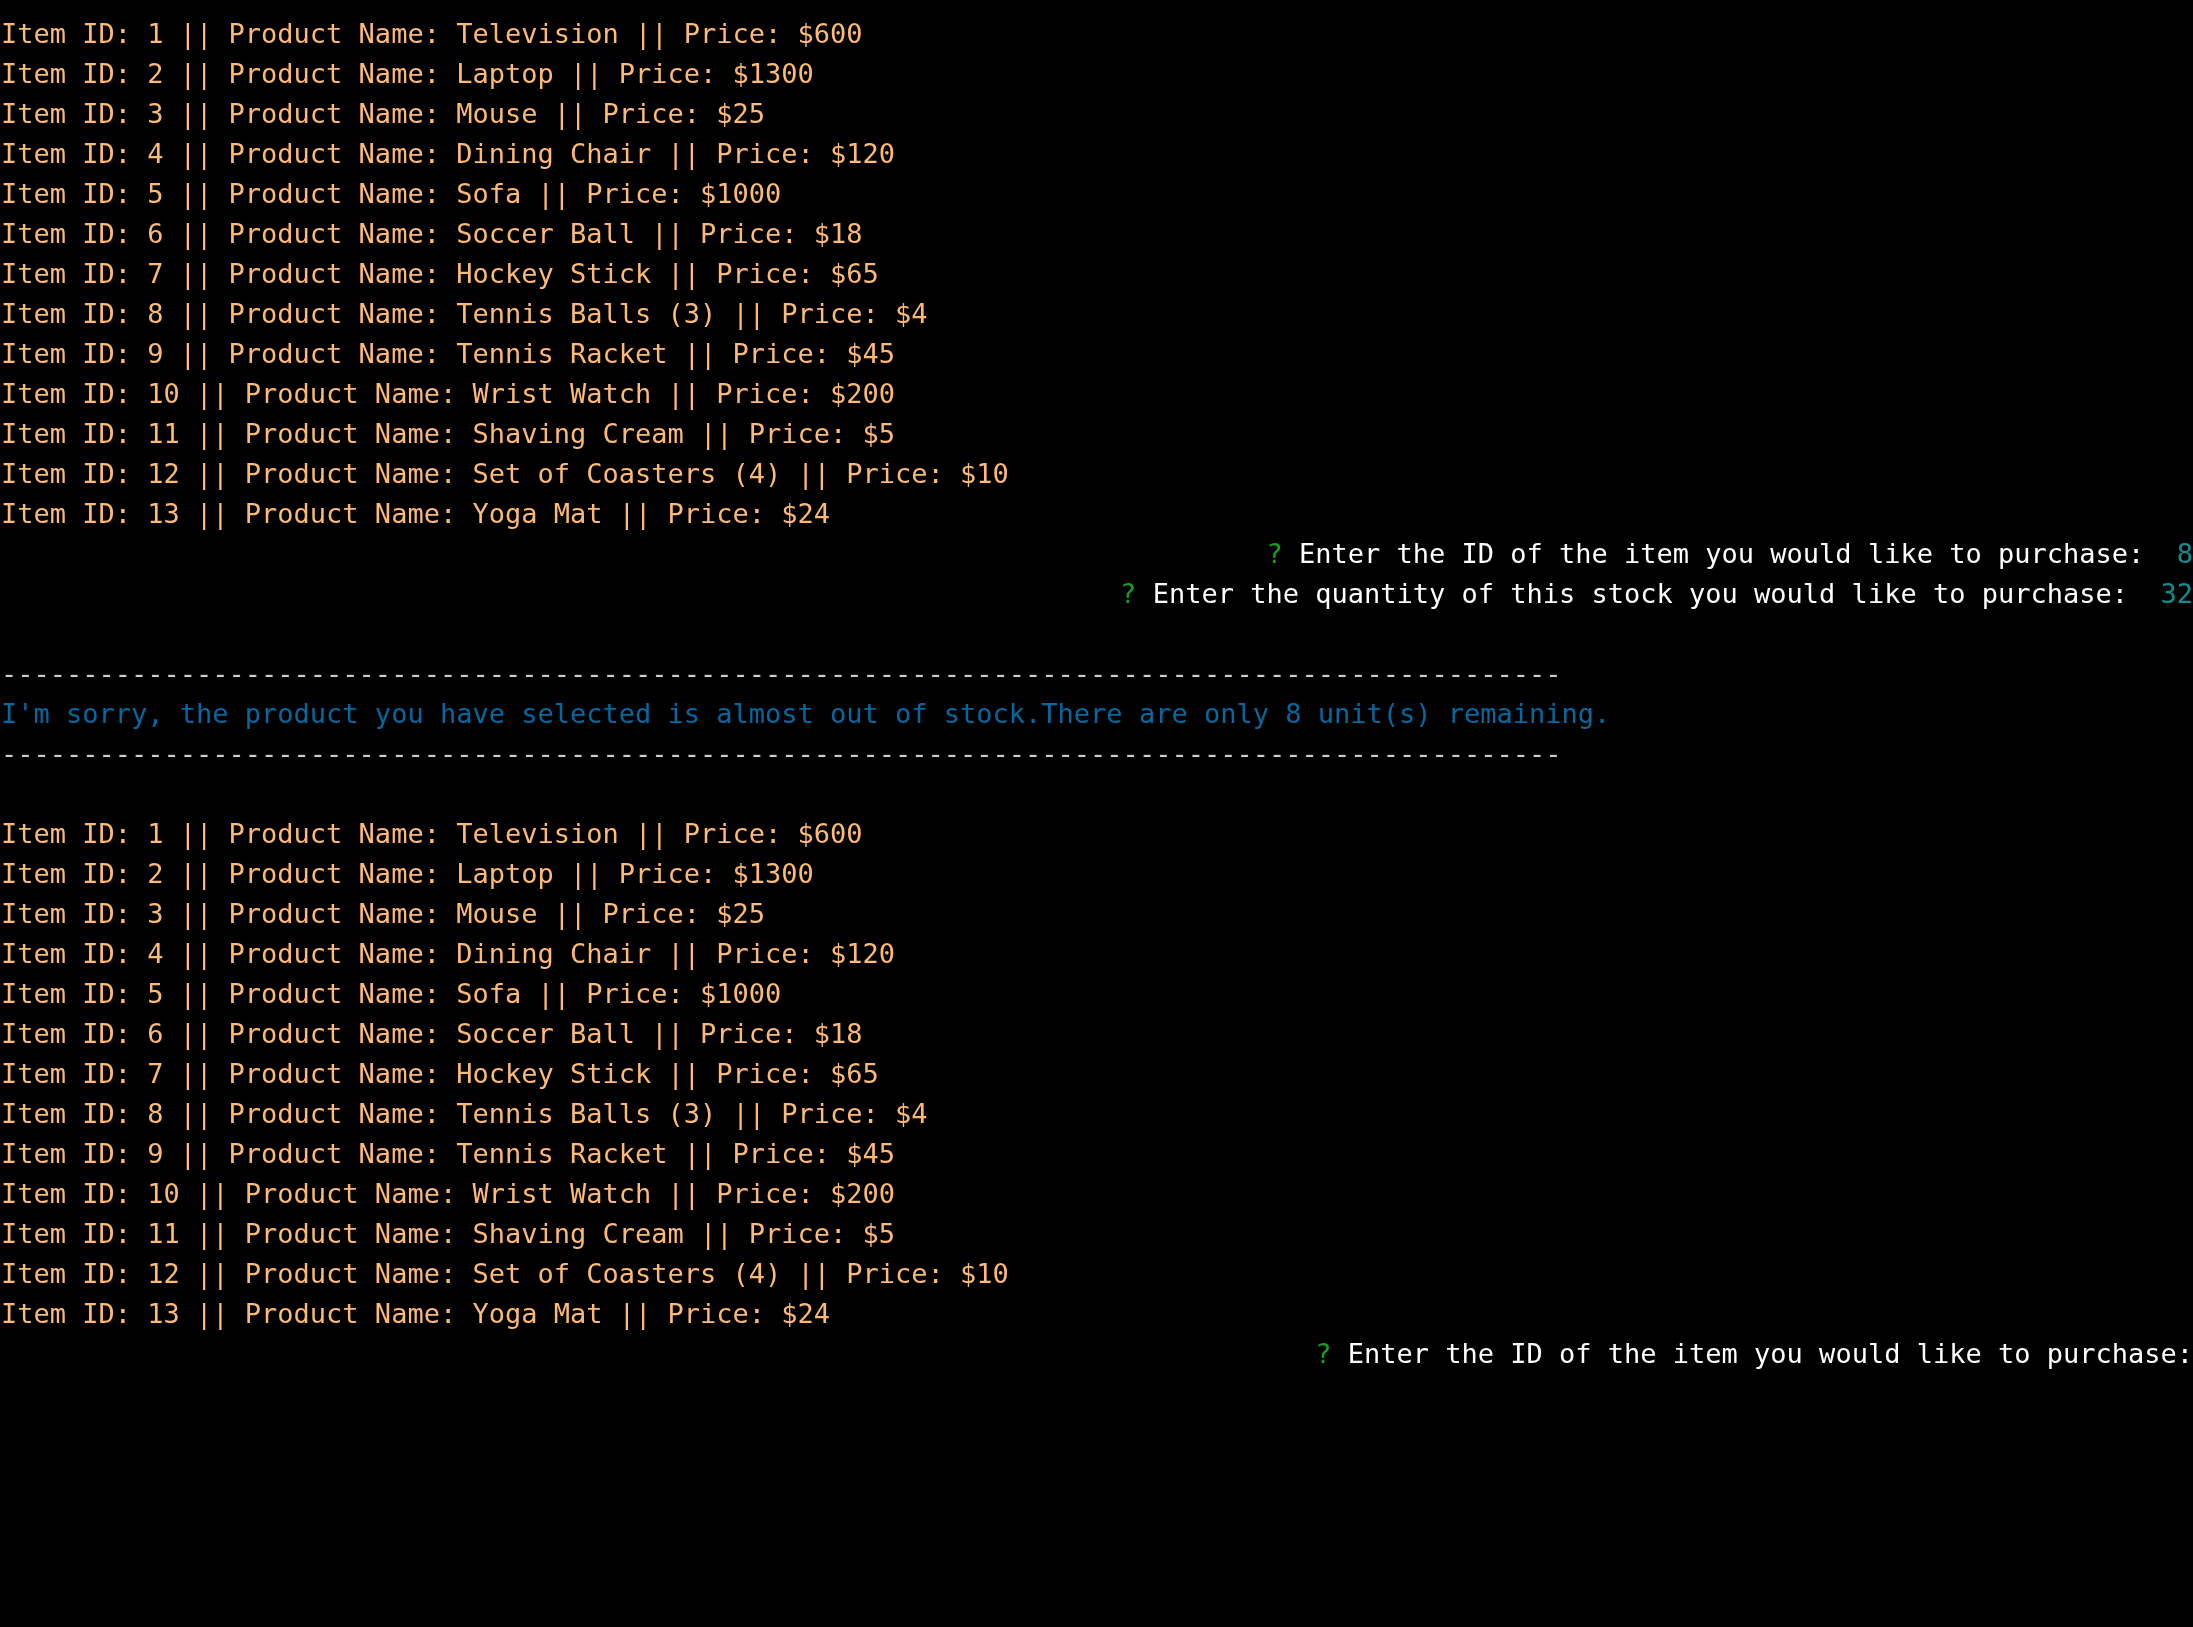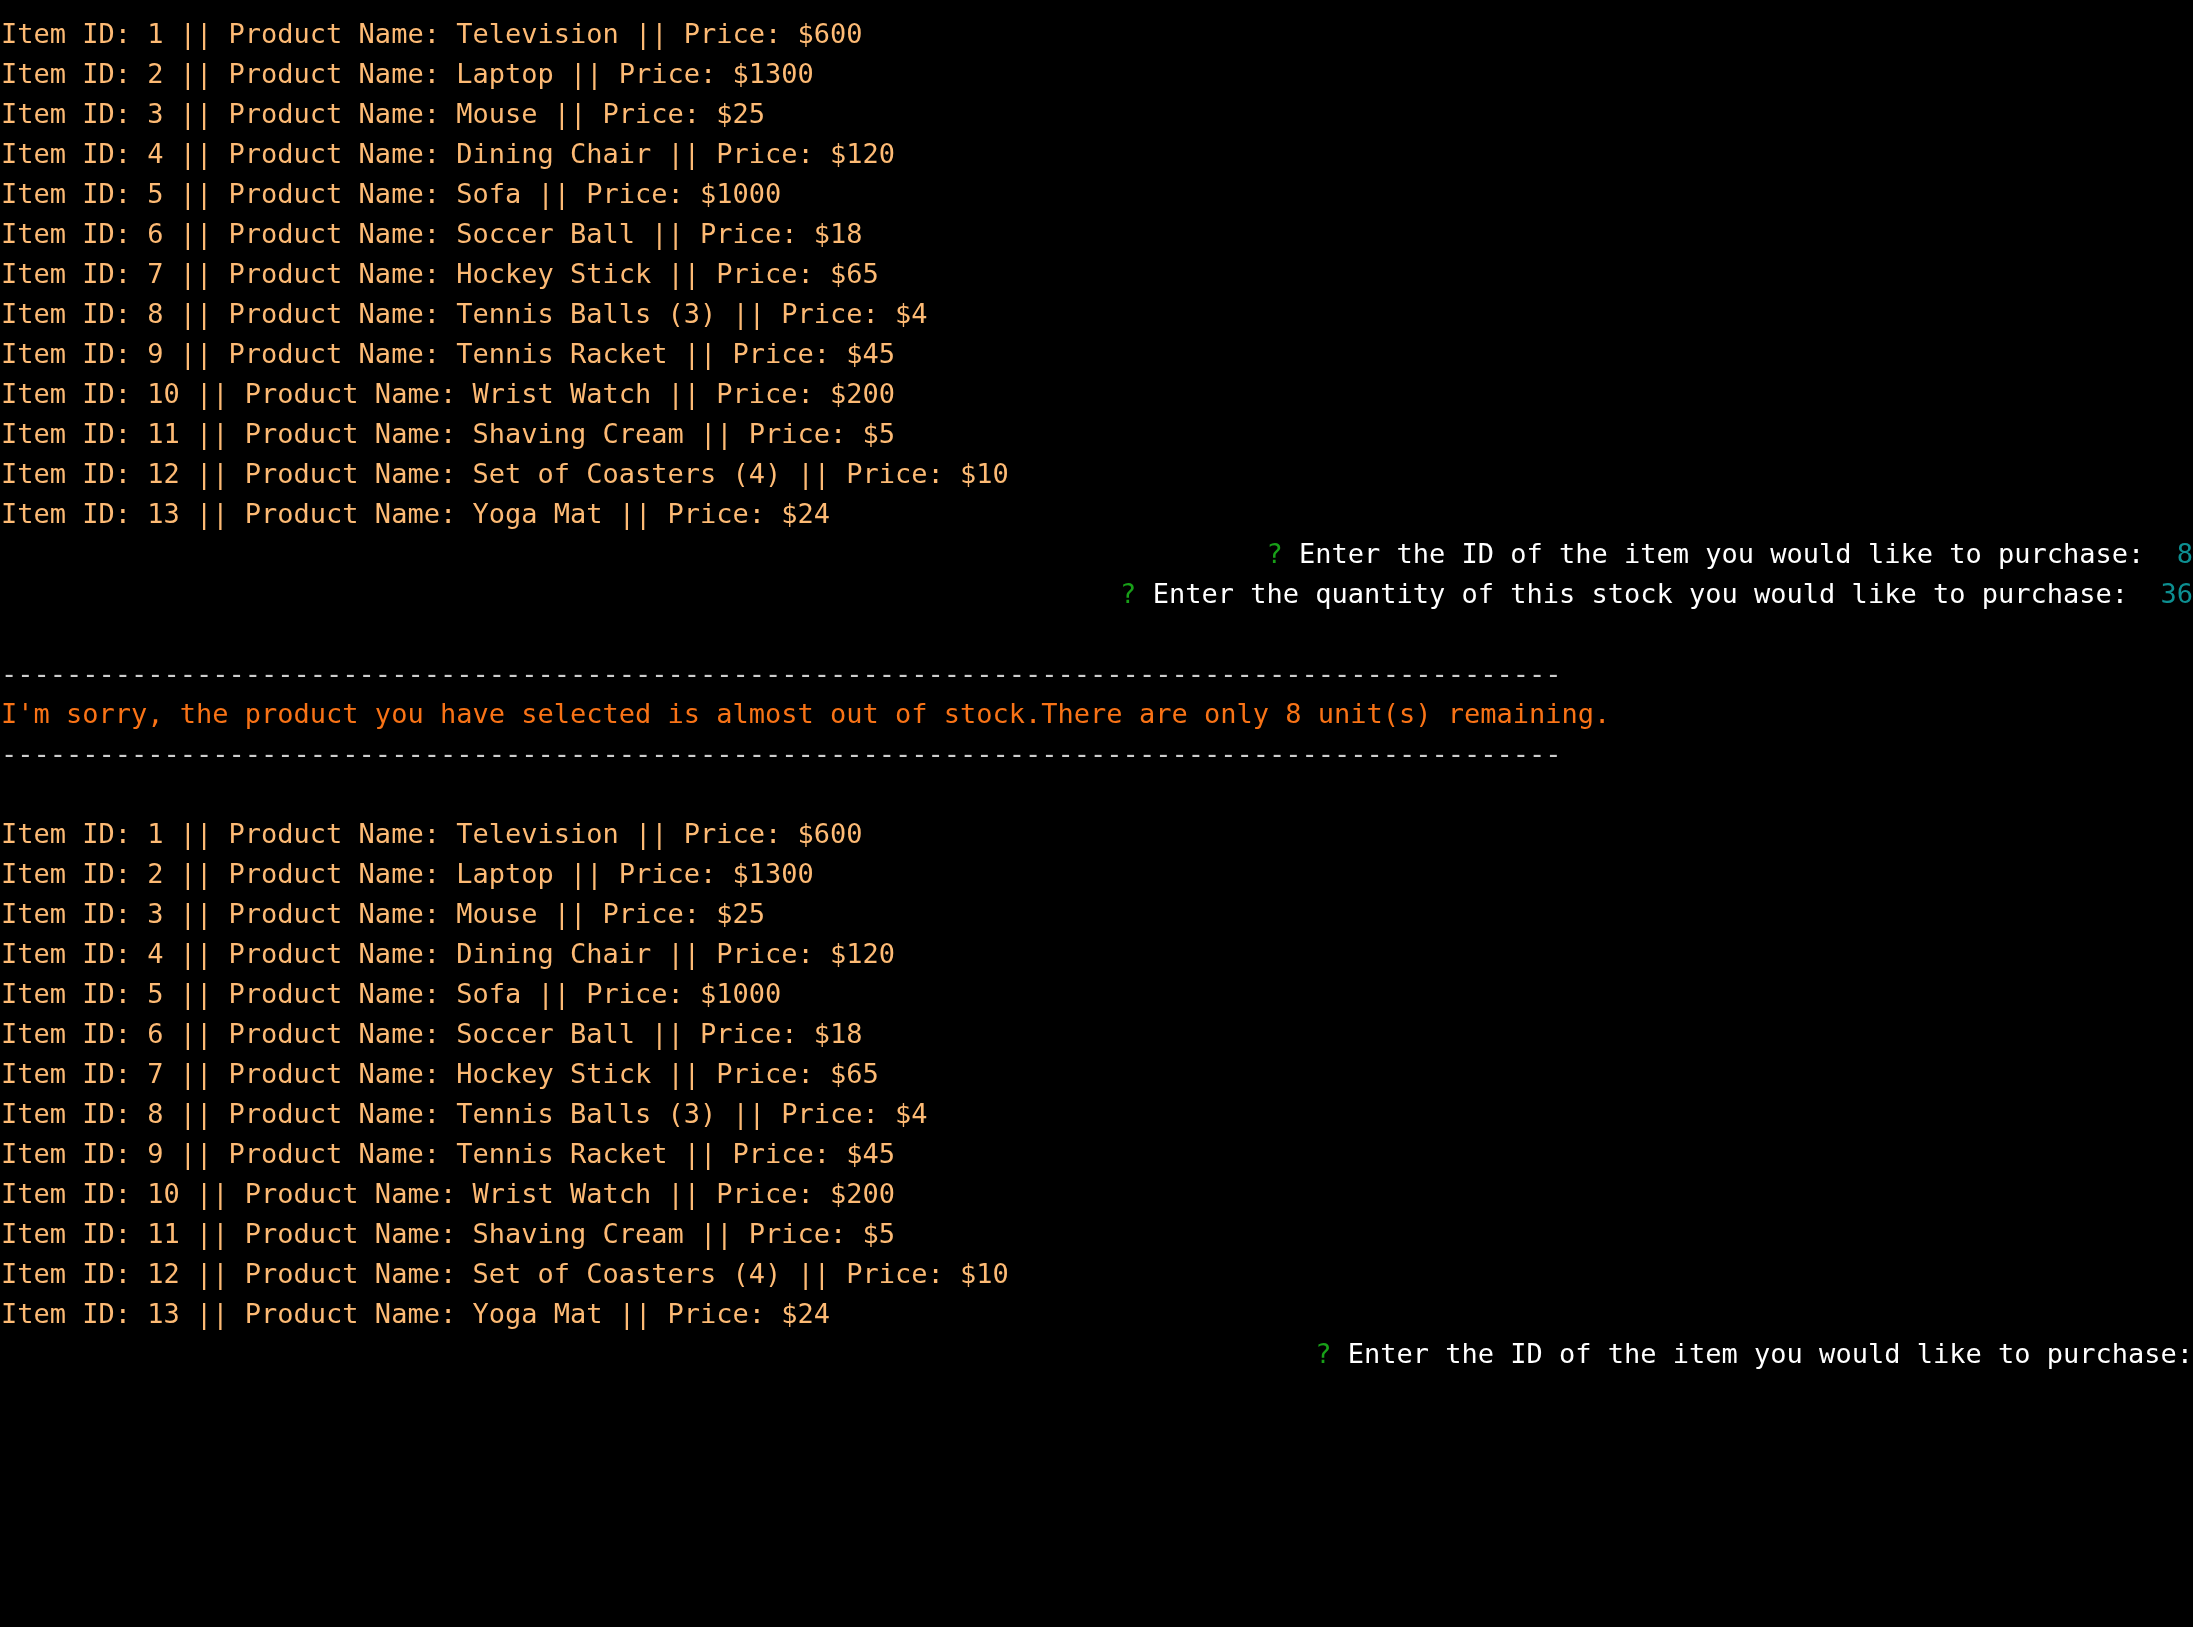--- a/index.html
+++ b/index.html
@@ -24,21 +24,21 @@
     font-size: 27px;
     line-height: 40px;
     height: 40px;
     white-space: pre;
     letter-spacing: 0px;
     padding-left: 1px;
   }
   .line.blank { color: transparent; }
   .item-line { color: #fdba74; }
   .rule-line { color: #cdcdcd; }
-  .msg-line  { color: #f97316; }
+  .msg-line  { color: #0369a1; }
   .prompt-line { color: #ffffff; text-align: right; }
   .q-mark { color: #18a018; }
   .answer { color: #0d8f91; }
 </style>
 </head>
 <body>
 
 <div id="terminal">
 
   <div>
@@ -52,21 +52,21 @@
     <div class="line item-line">Item ID: 8 || Product Name: Tennis Balls (3) || Price: $4</div>
     <div class="line item-line">Item ID: 9 || Product Name: Tennis Racket || Price: $45</div>
     <div class="line item-line">Item ID: 10 || Product Name: Wrist Watch || Price: $200</div>
     <div class="line item-line">Item ID: 11 || Product Name: Shaving Cream || Price: $5</div>
     <div class="line item-line">Item ID: 12 || Product Name: Set of Coasters (4) || Price: $10</div>
     <div class="line item-line">Item ID: 13 || Product Name: Yoga Mat || Price: $24</div>
   </div>
 
   <div class="line prompt-line"><span class="q-mark">?</span><span> </span><span>Enter the ID of the item you would like to purchase: </span><span class="answer"> 8</span></div>
 
-  <div class="line prompt-line"><span class="q-mark">?</span><span> </span><span>Enter the quantity of this stock you would like to purchase: </span><span class="answer"> 36</span></div>
+  <div class="line prompt-line"><span class="q-mark">?</span><span> </span><span>Enter the quantity of this stock you would like to purchase: </span><span class="answer"> 32</span></div>
 
   <div class="line blank">&nbsp;</div>
 
   <div>
     <div class="line rule-line">------------------------------------------------------------------------------------------------</div>
     <div class="line msg-line">I'm sorry, the product you have selected is almost out of stock.There are only 8 unit(s) remaining.</div>
     <div class="line rule-line">------------------------------------------------------------------------------------------------</div>
   </div>
 
   <div class="line blank">&nbsp;</div>

